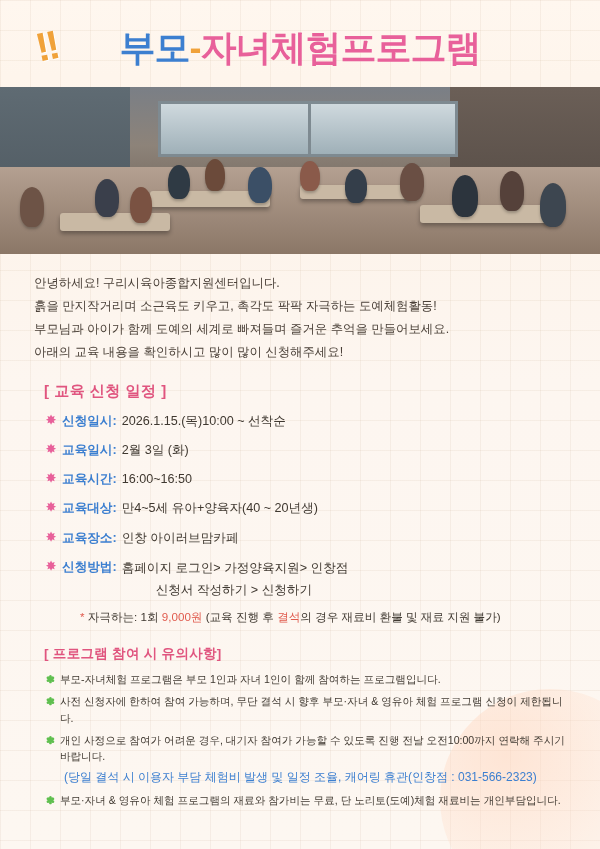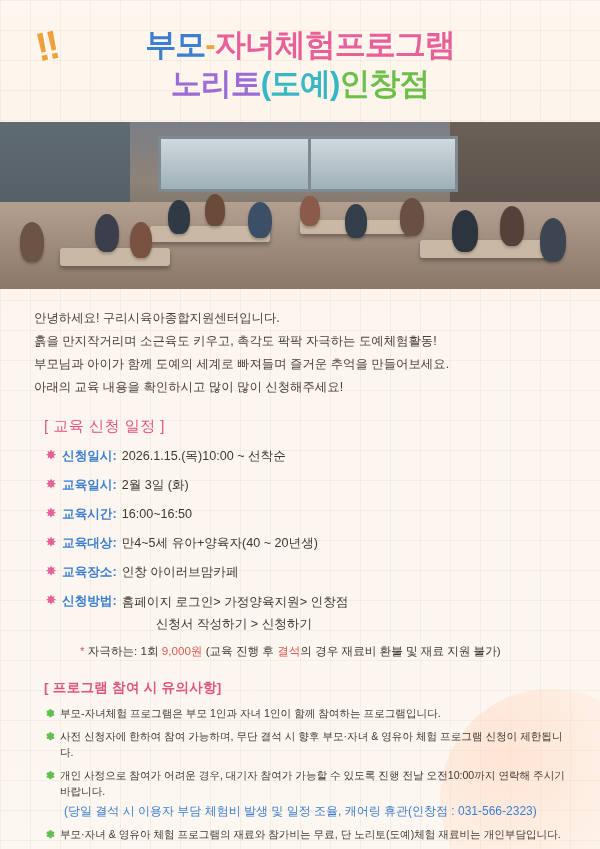--- a/index.html
+++ b/index.html
@@ -58,21 +58,21 @@
     left: 36px;
     top: 24px;
     font-size: 40px;
     font-weight: bold;
     color: #f0a23a;
     transform: rotate(-12deg);
     letter-spacing: -3px;
     text-shadow: 1px 1px 0 #fff;
   }
   .title-line1 {
-    font-size: 31px;
+    font-size: 36px;
     font-weight: bold;
     letter-spacing: -1px;
     line-height: 1.2;
   }
   .title-line2 {
     font-size: 31px;
     font-weight: bold;
     letter-spacing: -1px;
     line-height: 1.25;
     margin-top: 2px;
@@ -165,21 +165,21 @@
   .intro {
     font-size: 12.4px;
     line-height: 1.85;
     color: #4a4038;
     margin-bottom: 18px;
   }
   .intro div { white-space: nowrap; }
 
   .section-title {
     font-size: 15px;
-    font-weight: normal;
+    font-weight: bold;
     color: #e0557f;
     letter-spacing: 0.5px;
     margin: 4px 0 10px 10px;
   }
   .info-list {
     margin: 0 0 2px 12px;
   }
   .info-row {
     display: flex;
     align-items: flex-start;
@@ -252,23 +252,20 @@
 </head>
 <body>
 
 <div class="page">
   <div class="corner-accent"></div>
 
   <div class="header">
     <div class="bang">!!</div>
     <div class="title-line1">
       <span class="t-c1">부모</span><span class="t-c4">-</span><span class="t-c2">자녀체험프로그램</span>
-    </div>
-    <div class="title-line2">
-      <span class="t-c5">노리토</span><span class="t-c6">(도예)</span><span class="t-c3">인창점</span>
     </div>
   </div>
 
   <div class="photo">
     <div class="wall-l"></div>
     <div class="wall-r"></div>
     <div class="window"></div>
     <div class="floor"></div>
     <div class="table t1"></div>
     <div class="table t2"></div>

